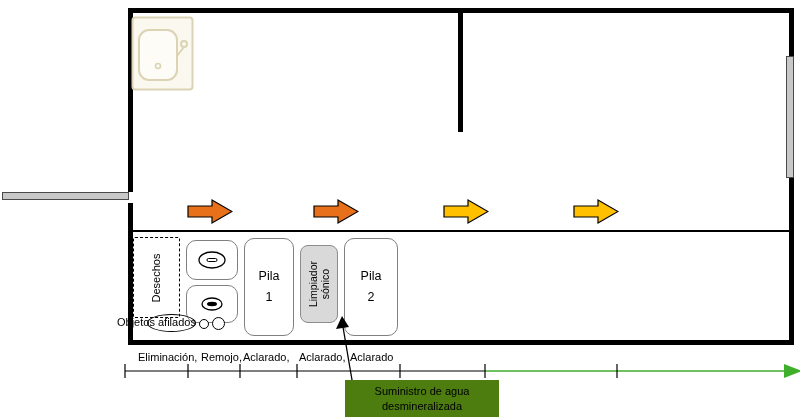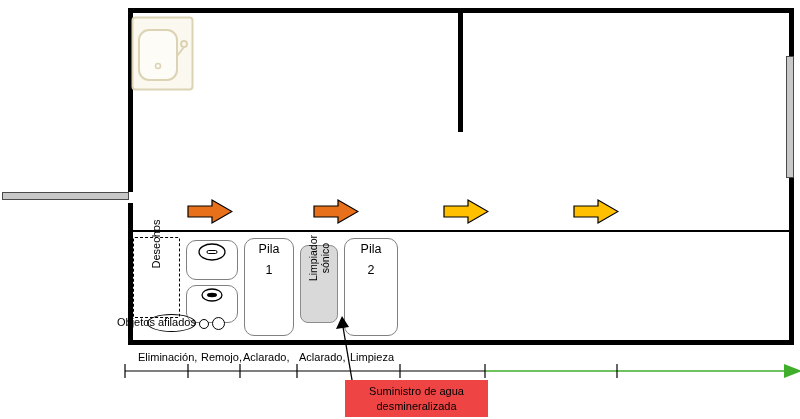--- a/index.html
+++ b/index.html
@@ -3,35 +3,35 @@
 <meta charset="utf-8">
 <style>
   * { margin:0; padding:0; box-sizing:border-box; }
   html,body { background:#ffffff; font-family:"Liberation Sans", sans-serif; color:#000; }
   .canvas { position:relative; width:800px; height:419px; background:#fff; overflow:hidden; }
   .abs { position:absolute; }
   .wall { position:absolute; background:#000; }
   .door { position:absolute; background:#c8c8c8; border:1px solid #4a4a4a; }
   .counter { position:absolute; background:#000; }
 
-  .station { position:absolute; display:flex; align-items:flex-start; justify-content:center;
+  .station { position:absolute; display:flex; align-items:center; justify-content:center;
              text-align:center; background:#fff; border:1.5px solid #808080; border-radius:10px; }
   .station.dashed { border:1.5px dashed #000; border-radius:2px; }
   .station.gray { background:#d9d9d9; border-color:#8c8c8c; border-radius:8px; }
   .rot { transform:rotate(-90deg); white-space:nowrap; font-size:11px; }
   .rot2 { transform:rotate(-90deg); width:72px; text-align:center; font-size:10.5px; line-height:1.15; }
   .pila-text { font-size:12.5px; line-height:1.7; }
 
   .step-label { position:absolute; top:351px; font-size:11px; white-space:nowrap; }
   .annot { position:absolute; font-size:11px; white-space:nowrap; }
   .ellipse-outline { position:absolute; border:1px solid #000; border-radius:50%; background:transparent; }
   .circle-outline { position:absolute; border:1px solid #000; border-radius:50%; background:#fff; }
 
-  .supply-box { position:absolute; left:345px; top:380px; width:143px; height:37px;
-                background:#ef4444; display:flex; flex-direction:column; align-items:center;
+  .supply-box { position:absolute; left:345px; top:380px; width:154px; height:37px;
+                background:#4d7c0f; display:flex; flex-direction:column; align-items:center;
                 justify-content:center; font-size:11px; line-height:1.35; text-align:center; }
   svg { display:block; }
 </style>
 </head>
 <body>
 
 <div class="canvas">
 
   <div class="wall" style="left:128px; top:8px;  width:666px; height:5px;"></div>
   <div class="wall" style="left:458px; top:8px;  width:5px;  height:124px;"></div>
@@ -118,21 +118,21 @@
 
   <div class="annot" style="left:117px; top:316px;">Objetos afilados</div>
   <div class="ellipse-outline" style="left:147px; top:314px; width:49px; height:18px;"></div>
   <div class="circle-outline" style="left:199px; top:319px; width:10px; height:10px;"></div>
   <div class="circle-outline" style="left:212px; top:317px; width:13px; height:13px;"></div>
 
   <div class="step-label" style="left:127px;margin-left:11px;">Eliminación,</div>
   <div class="step-label" style="left:193px;margin-left:8px;">Remojo,</div>
   <div class="step-label" style="left:243px;">Aclarado,</div>
   <div class="step-label" style="left:299px;">Aclarado,</div>
-  <div class="step-label" style="left:350px;">Limpieza</div>
+  <div class="step-label" style="left:350px;">Aclarado</div>
 
   <div class="abs" style="left:120px; top:360px;">
     <svg width="690" height="22" viewBox="0 0 690 22">
       <line x1="5" y1="11" x2="365" y2="11" stroke="#000" stroke-width="1.2"></line>
       <line x1="365" y1="11" x2="664" y2="11" stroke="#3FAE2A" stroke-width="1.4"></line>
       <g stroke="#000" stroke-width="1.2">
         <line x1="5" y1="4" x2="5" y2="18"></line>
         <line x1="68" y1="4" x2="68" y2="18"></line>
         <line x1="120" y1="4" x2="120" y2="18"></line>
         <line x1="177" y1="4" x2="177" y2="18"></line>

